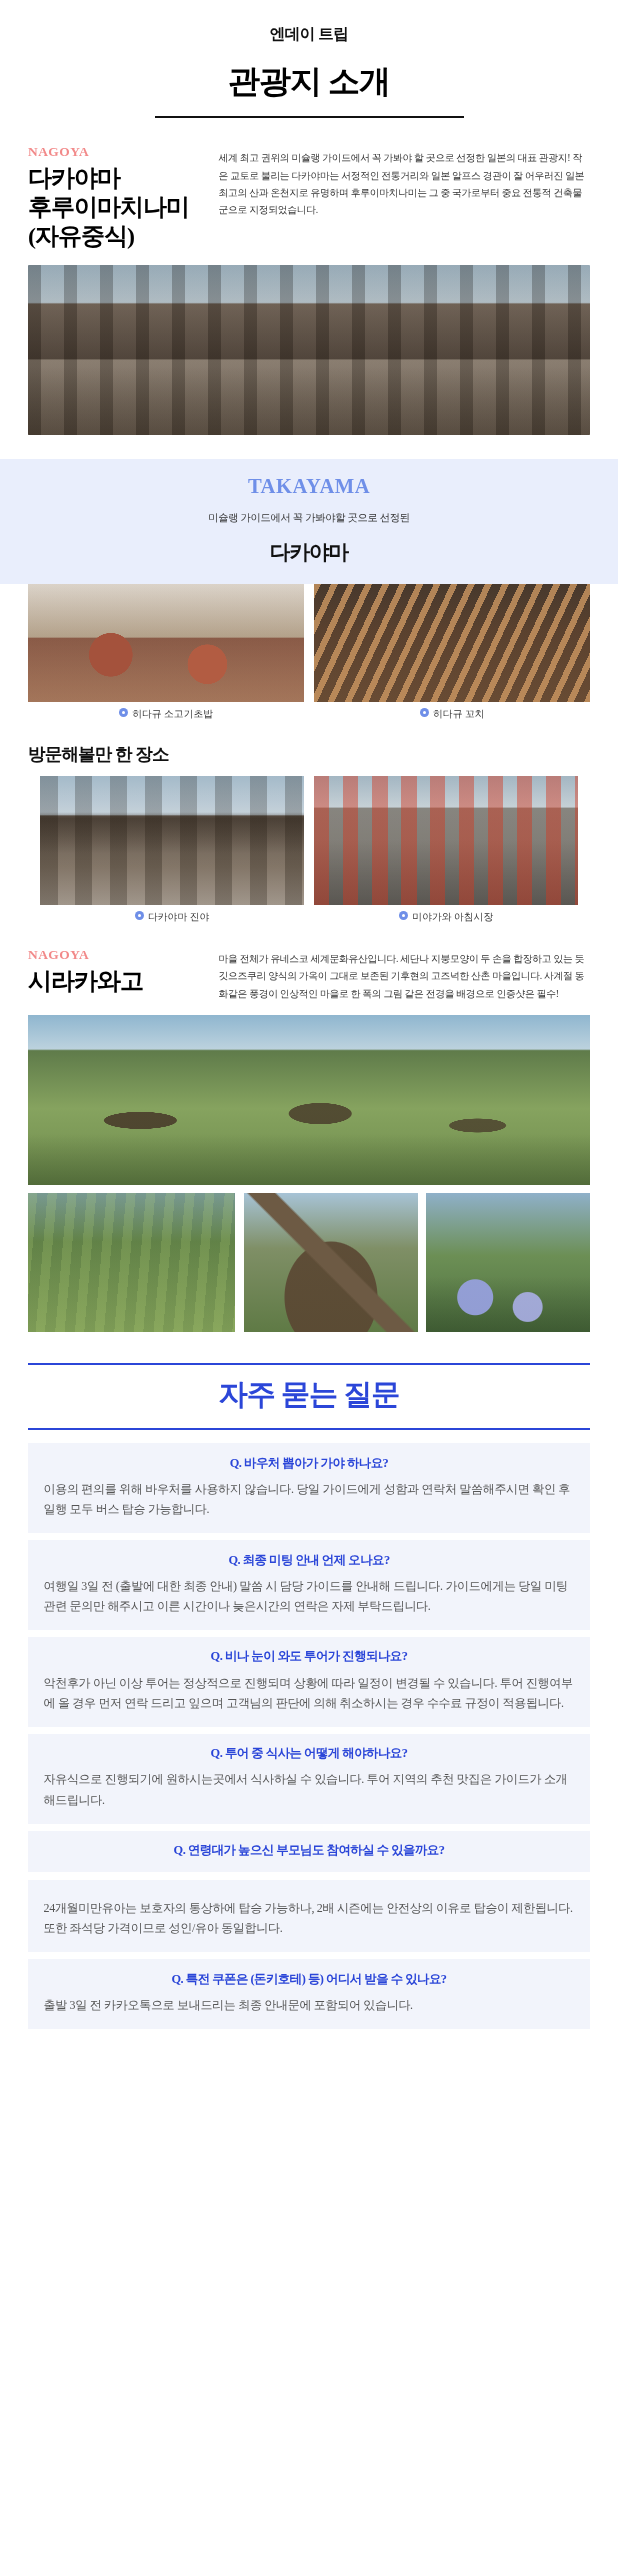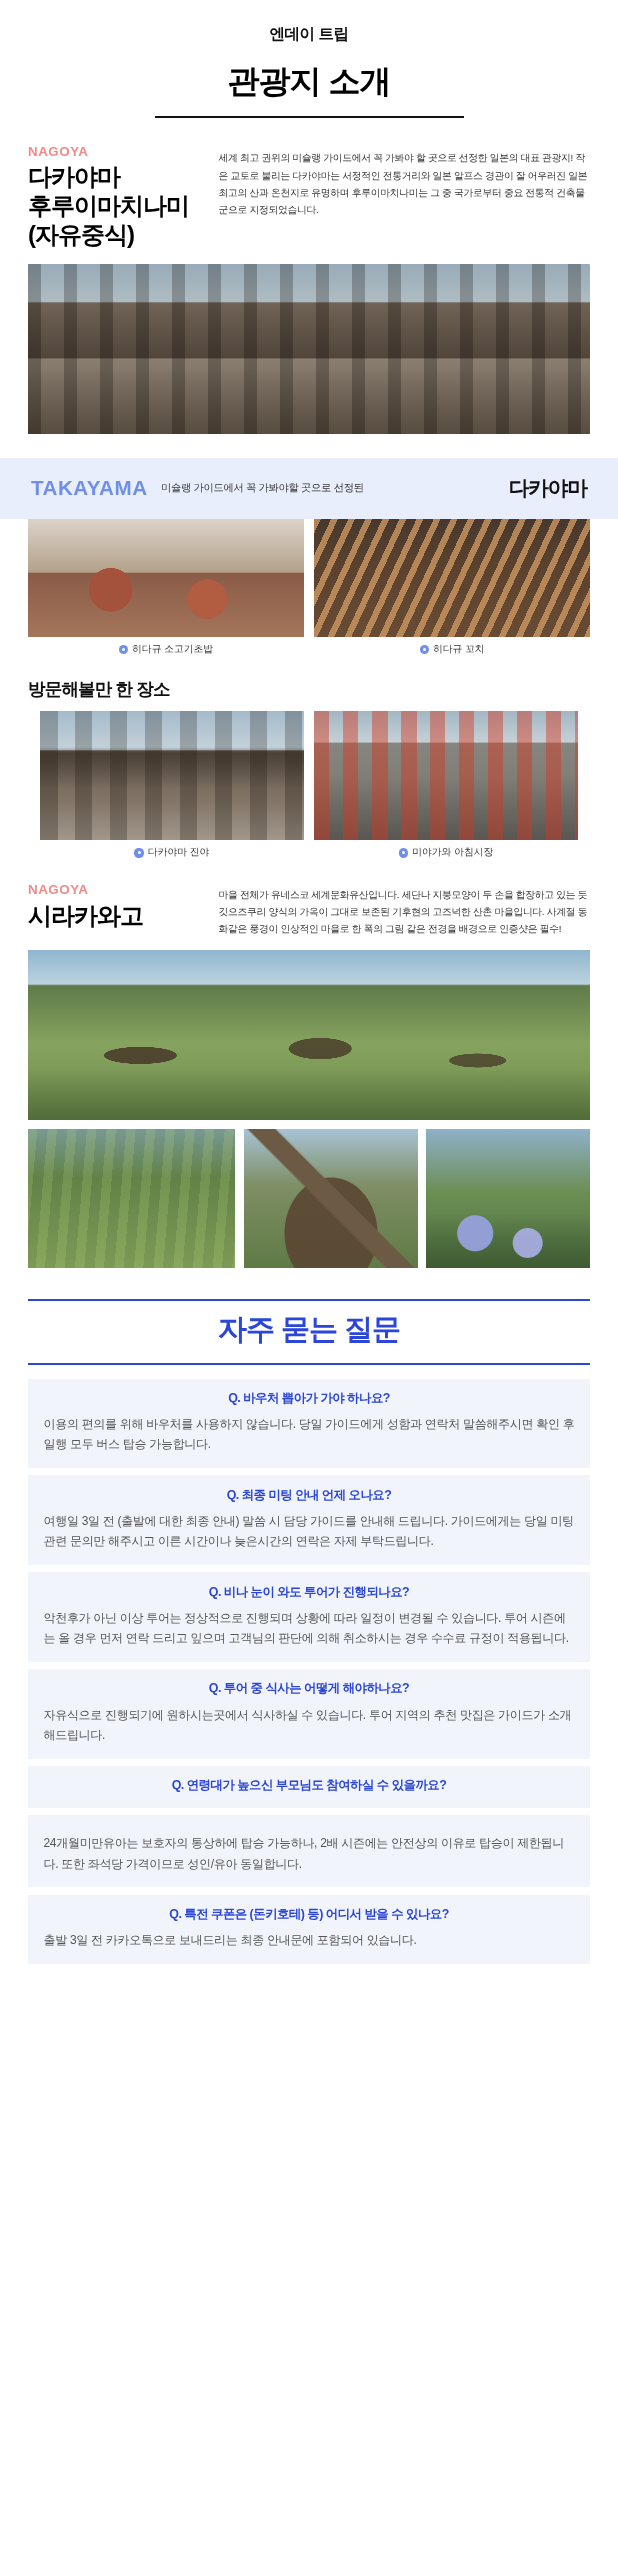--- a/index.html
+++ b/index.html
@@ -4,21 +4,21 @@
 <style>
   * { box-sizing: border-box; }
   html, body { margin:0; padding:0; }
   body {
     width:618px;
     font-family:"Liberation Sans", sans-serif;
     background:#ffffff;
     color:#222;
     -webkit-font-smoothing:antialiased;
   }
-  .page { width:618px; position:relative; }
+  .page { width:618px; position:relative;font-family:Liberation Serif, serif; }
 
   
   .header { text-align:center; padding:24px 0 5.2px; }
   .header .sub {
     font-size:15.5px; font-weight:bold; letter-spacing:-0.5px; color:#111;
   }
   .header .title {
     font-size:32px; font-weight:bold; letter-spacing:-1px; color:#000;
     margin-top:15px;
   }
@@ -35,33 +35,33 @@
   .bigname .ln3 { display:block; }
   .sectionA .right { flex:1; font-size:9.8px; line-height:1.75; color:#333; padding-top:5.2px; letter-spacing:-0.3px;}
 
   
   .photo { background:#cdd3d6; position:relative; overflow:hidden; }
   .wide-photo { margin:14.4px 28px 0; height:170px; border-radius:1px; }
 
   
   .banner {
     margin:24px 0 0; background:#e9eefc; padding:15.5px 31px 17.5px;
-    display:flex; align-items:center; gap:13.4px;
+    display:flex; align-items:center; gap:13.4px;flex-direction:column;
   }
   .banner .tk { color:#6f8fe8; font-size:20.6px; font-weight:bold; letter-spacing:0.5px; }
   .banner .desc { font-size:10.3px; color:#333; flex:1; letter-spacing:-0.3px;}
   .banner .kr { font-size:20.6px; font-weight:bold; color:#111; letter-spacing:-1px;}
 
   
   .blockhead { font-size:17.5px; font-weight:bold; color:#111; margin:20.6px 0 10.3px 28px; letter-spacing:-0.8px;}
   .grid3 { display:flex; gap:10.3px; padding:0 28px; }
   .grid3 .cell { flex:1; }
   .grid3 .cell .photo { height:118px; }
   .caption {
-    margin-top:6.2px; font-size:9.8px; color:#333; display:flex; align-items:center; gap:4.1px;
+    margin-top:6.2px; font-size:9.8px; color:#333; display:flex; align-items:flex-start; gap:4.1px;
     justify-content:center;
   }
   .pin {
     display:inline-block; width:9.3px; height:9.3px; border-radius:50%;
     background:#6f8fe8; position:relative; flex:none;
   }
   .pin::after{
     content:""; position:absolute; left:3.1px; top:2.6px; width:3.1px; height:3.1px;
     background:#fff; border-radius:50%;
   }
@@ -235,21 +235,21 @@
       <div class="faq-item">
         <div class="faq-q">Q. 바우처 뽑아가 가야 하나요?</div>
         <div class="faq-a">이용의 편의를 위해 바우처를 사용하지 않습니다. 당일 가이드에게 성함과 연락처 말씀해주시면 확인 후 일행 모두 버스 탑승 가능합니다.</div>
       </div>
       <div class="faq-item">
         <div class="faq-q">Q. 최종 미팅 안내 언제 오나요?</div>
         <div class="faq-a">여행일 3일 전 (출발에 대한 최종 안내) 말씀 시 담당 가이드를 안내해 드립니다. 가이드에게는 당일 미팅 관련 문의만 해주시고 이른 시간이나 늦은시간의 연락은 자제 부탁드립니다.</div>
       </div>
       <div class="faq-item">
         <div class="faq-q">Q. 비나 눈이 와도 투어가 진행되나요?</div>
-        <div class="faq-a">악천후가 아닌 이상 투어는 정상적으로 진행되며 상황에 따라 일정이 변경될 수 있습니다. 투어 시즌에는 올 경우 먼저 연락 드리고 잎으며 고객님의 판단에 의해 취소하시는 경우 수수료 규정이 적용됩니다.</div>
+        <div class="faq-a">악천후가 아닌 이상 투어는 정상적으로 진행되며 상황에 따라 일정이 변경될 수 있습니다. 투어 진행여부에 올 경우 먼저 연락 드리고 잎으며 고객님의 판단에 의해 취소하시는 경우 수수료 규정이 적용됩니다.</div>
       </div>
       <div class="faq-item">
         <div class="faq-q">Q. 투어 중 식사는 어떻게 해야하나요?</div>
         <div class="faq-a">자유식으로 진행되기에 원하시는곳에서 식사하실 수 있습니다. 투어 지역의 추천 맛집은 가이드가 소개해드립니다.</div>
       </div>
       <div class="faq-item">
         <div class="faq-q">Q. 연령대가 높으신 부모님도 참여하실 수 있을까요?</div>
       </div>
       <div class="faq-item">
         <div class="faq-a">24개월미만유아는 보호자의 통상하에 탑승 가능하나, 2배 시즌에는 안전상의 이유로 탑승이 제한됩니다. 또한 좌석당 가격이므로 성인/유아 동일합니다.</div>

